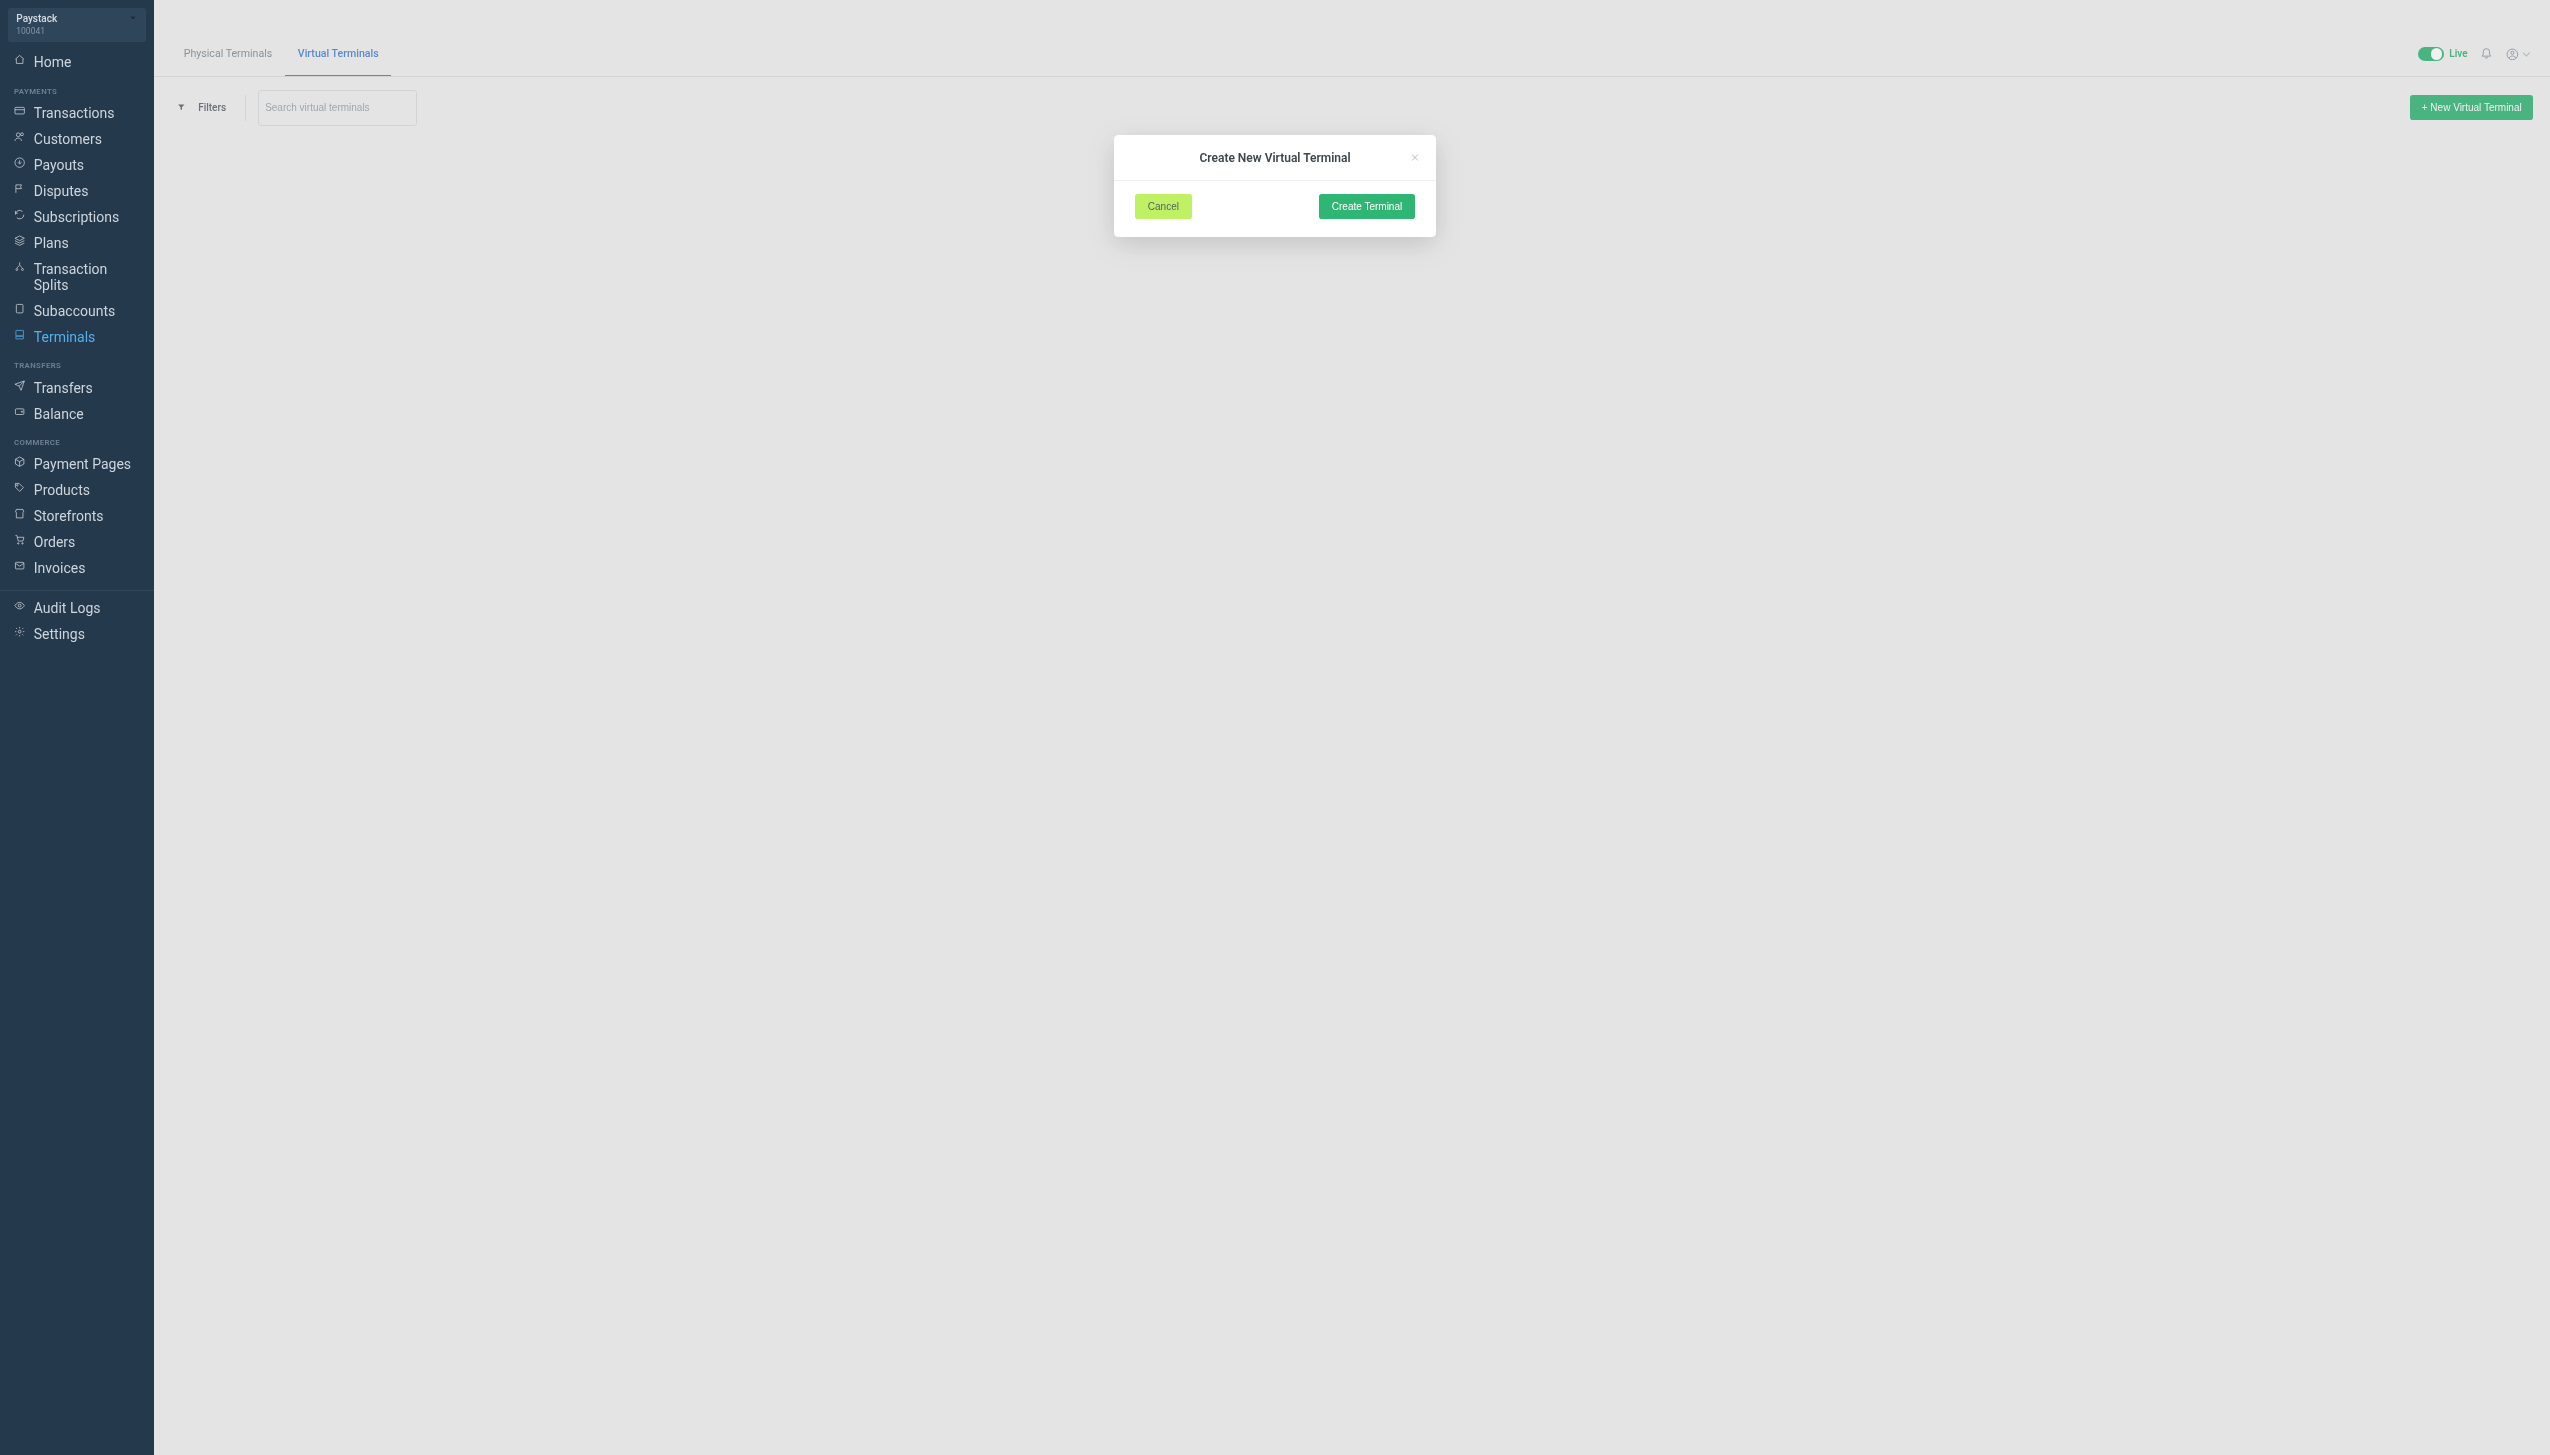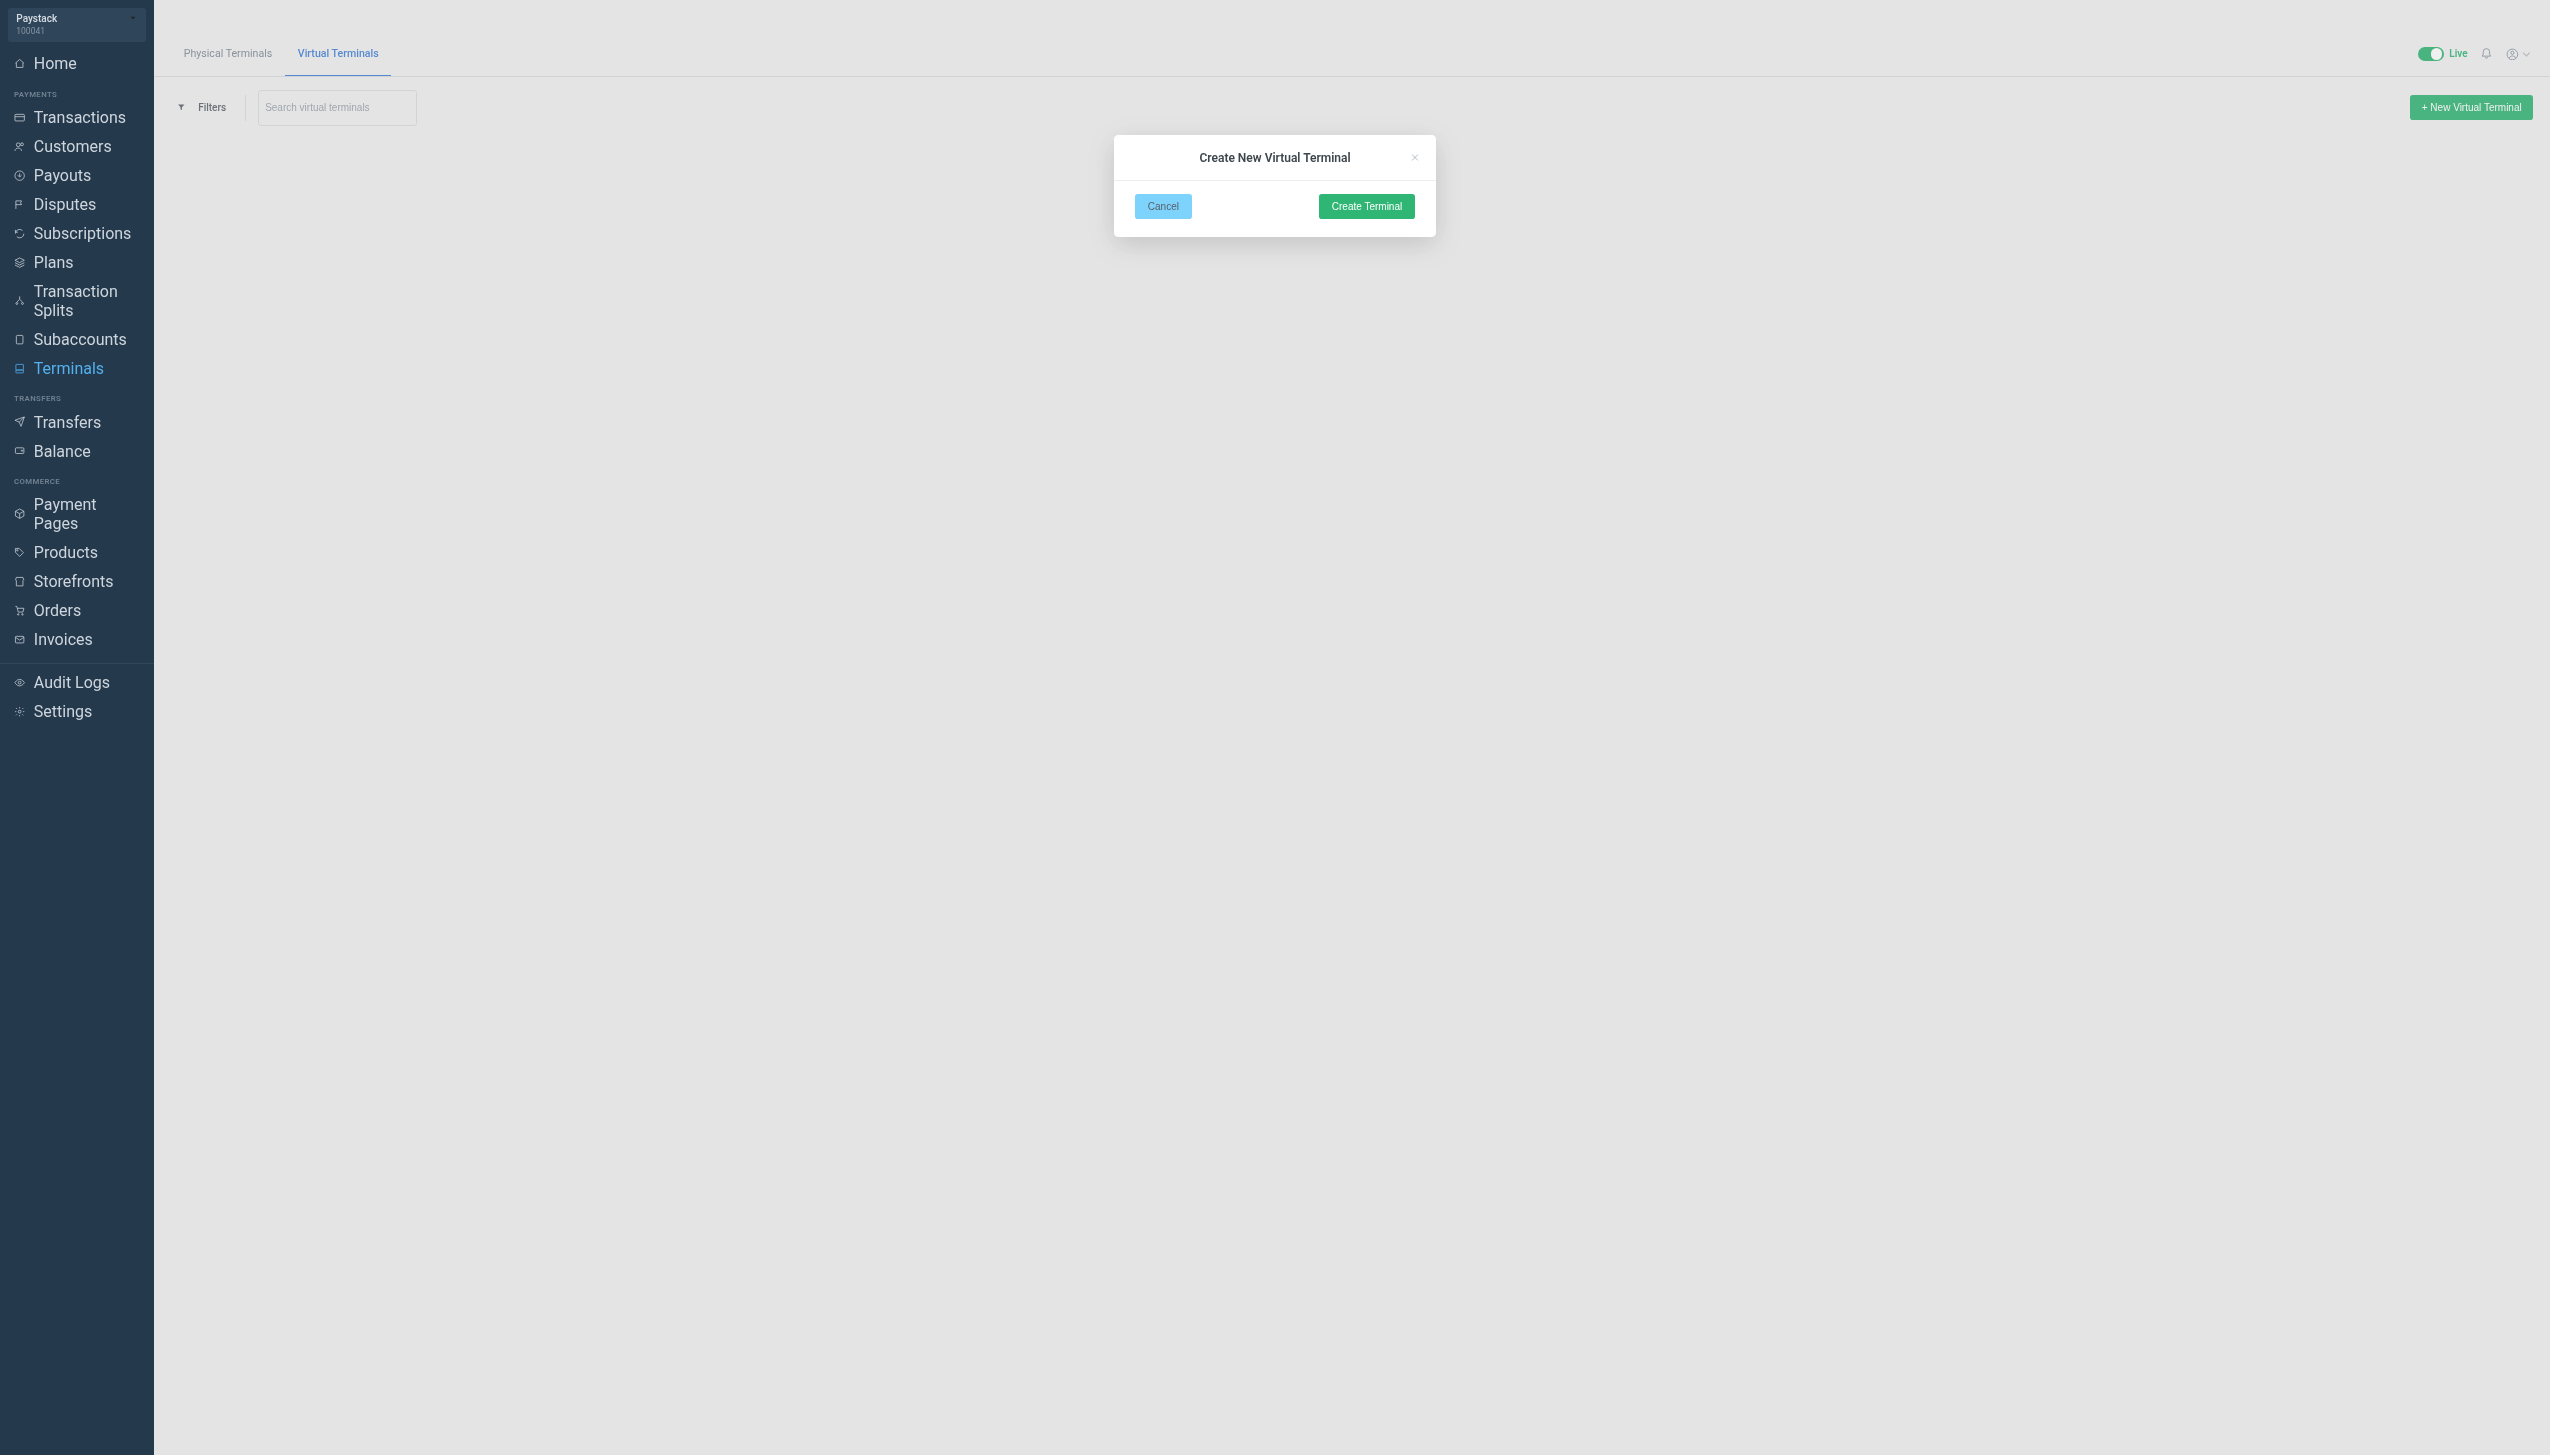--- a/index.html
+++ b/index.html
@@ -29,23 +29,23 @@
     border-radius: 2.8px;
     display: flex;
     justify-content: space-between;
     cursor: pointer;
   }
   .org-switcher .org-name { font-size: 10px; color: #dfe6ed; font-weight: 500; }
   .org-switcher .org-id   { font-size: 8.5px; color: #7b8ea0; margin-top: 1.4px; }
   .org-switcher .chev     { color: #7b8ea0; }
 
   .nav-item, .nav-item-active {
-    display: flex; align-items: center;
+    display: flex; 
     padding: 5px 14px;
-    font-size: 16px;
+    font-size: 14px;
     cursor: pointer;
   }
   .nav-item { color: #d5dee7; }
   .nav-item-active { color: #3bb1ff; }
   .nav-icon {
     width: 11.3px; height: 11.3px; margin-right: 8.5px;
     display: inline-flex; align-items: center; justify-content: center;
     flex-shrink: 0;
   }
   .nav-icon svg { width: 11.3px; height: 11.3px; stroke: currentColor; fill: none; stroke-width: 1.6; }
@@ -167,21 +167,21 @@
     display: flex; align-items: center; justify-content: center;
     font-size: 10px; color: #5a626a;
   }
   .phone-input { flex: 1; }
 
   .modal-foot {
     padding: 12.8px 21px 18.4px;
     display: flex; justify-content: space-between; align-items: center;
   }
   .btn-cancel {
-    background: #7dd3fc; color: #57606a; border: none;
+    background: #bef264; color: #57606a; border: none;
     padding: 7px 12.8px; border-radius: 2.8px;
     font-size: 10px; font-weight: 500; cursor: pointer;
   }
   .btn-submit {
     background: #2fb574; color: #fff; border: none;
     padding: 7px 12.8px; border-radius: 2.8px;
     font-size: 10px; font-weight: 500; cursor: pointer;
   }
 </style>
 </head>

